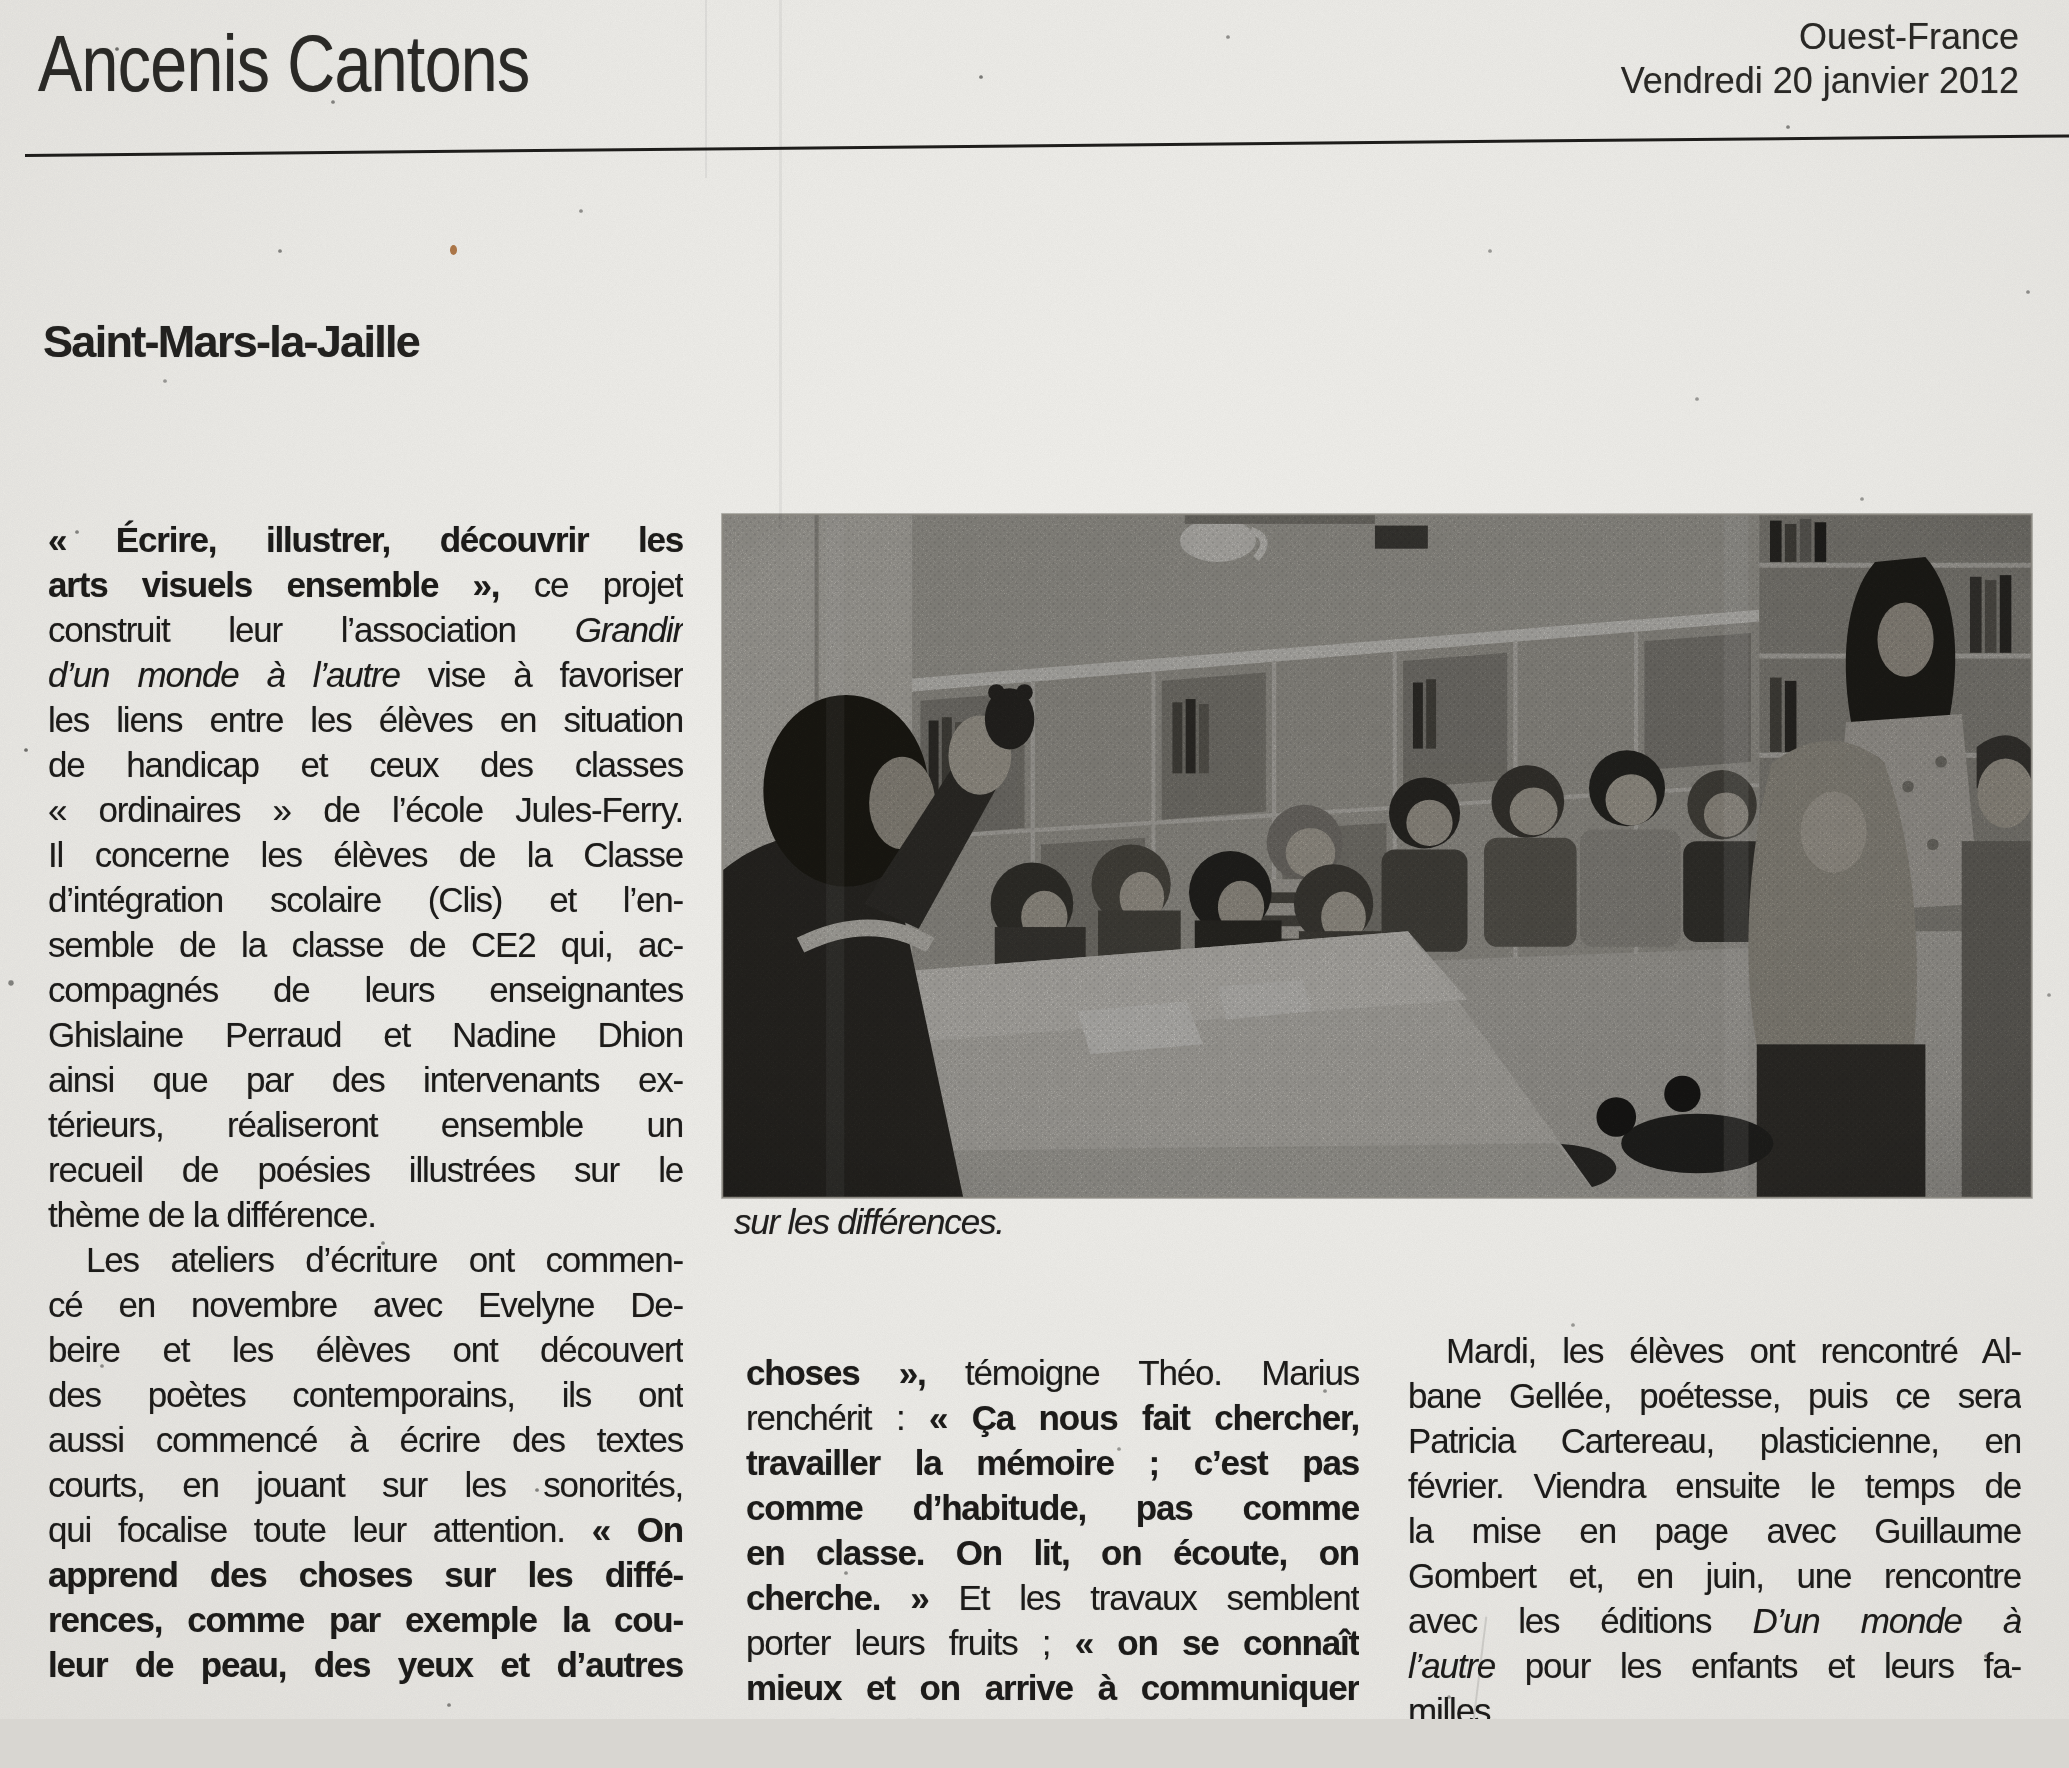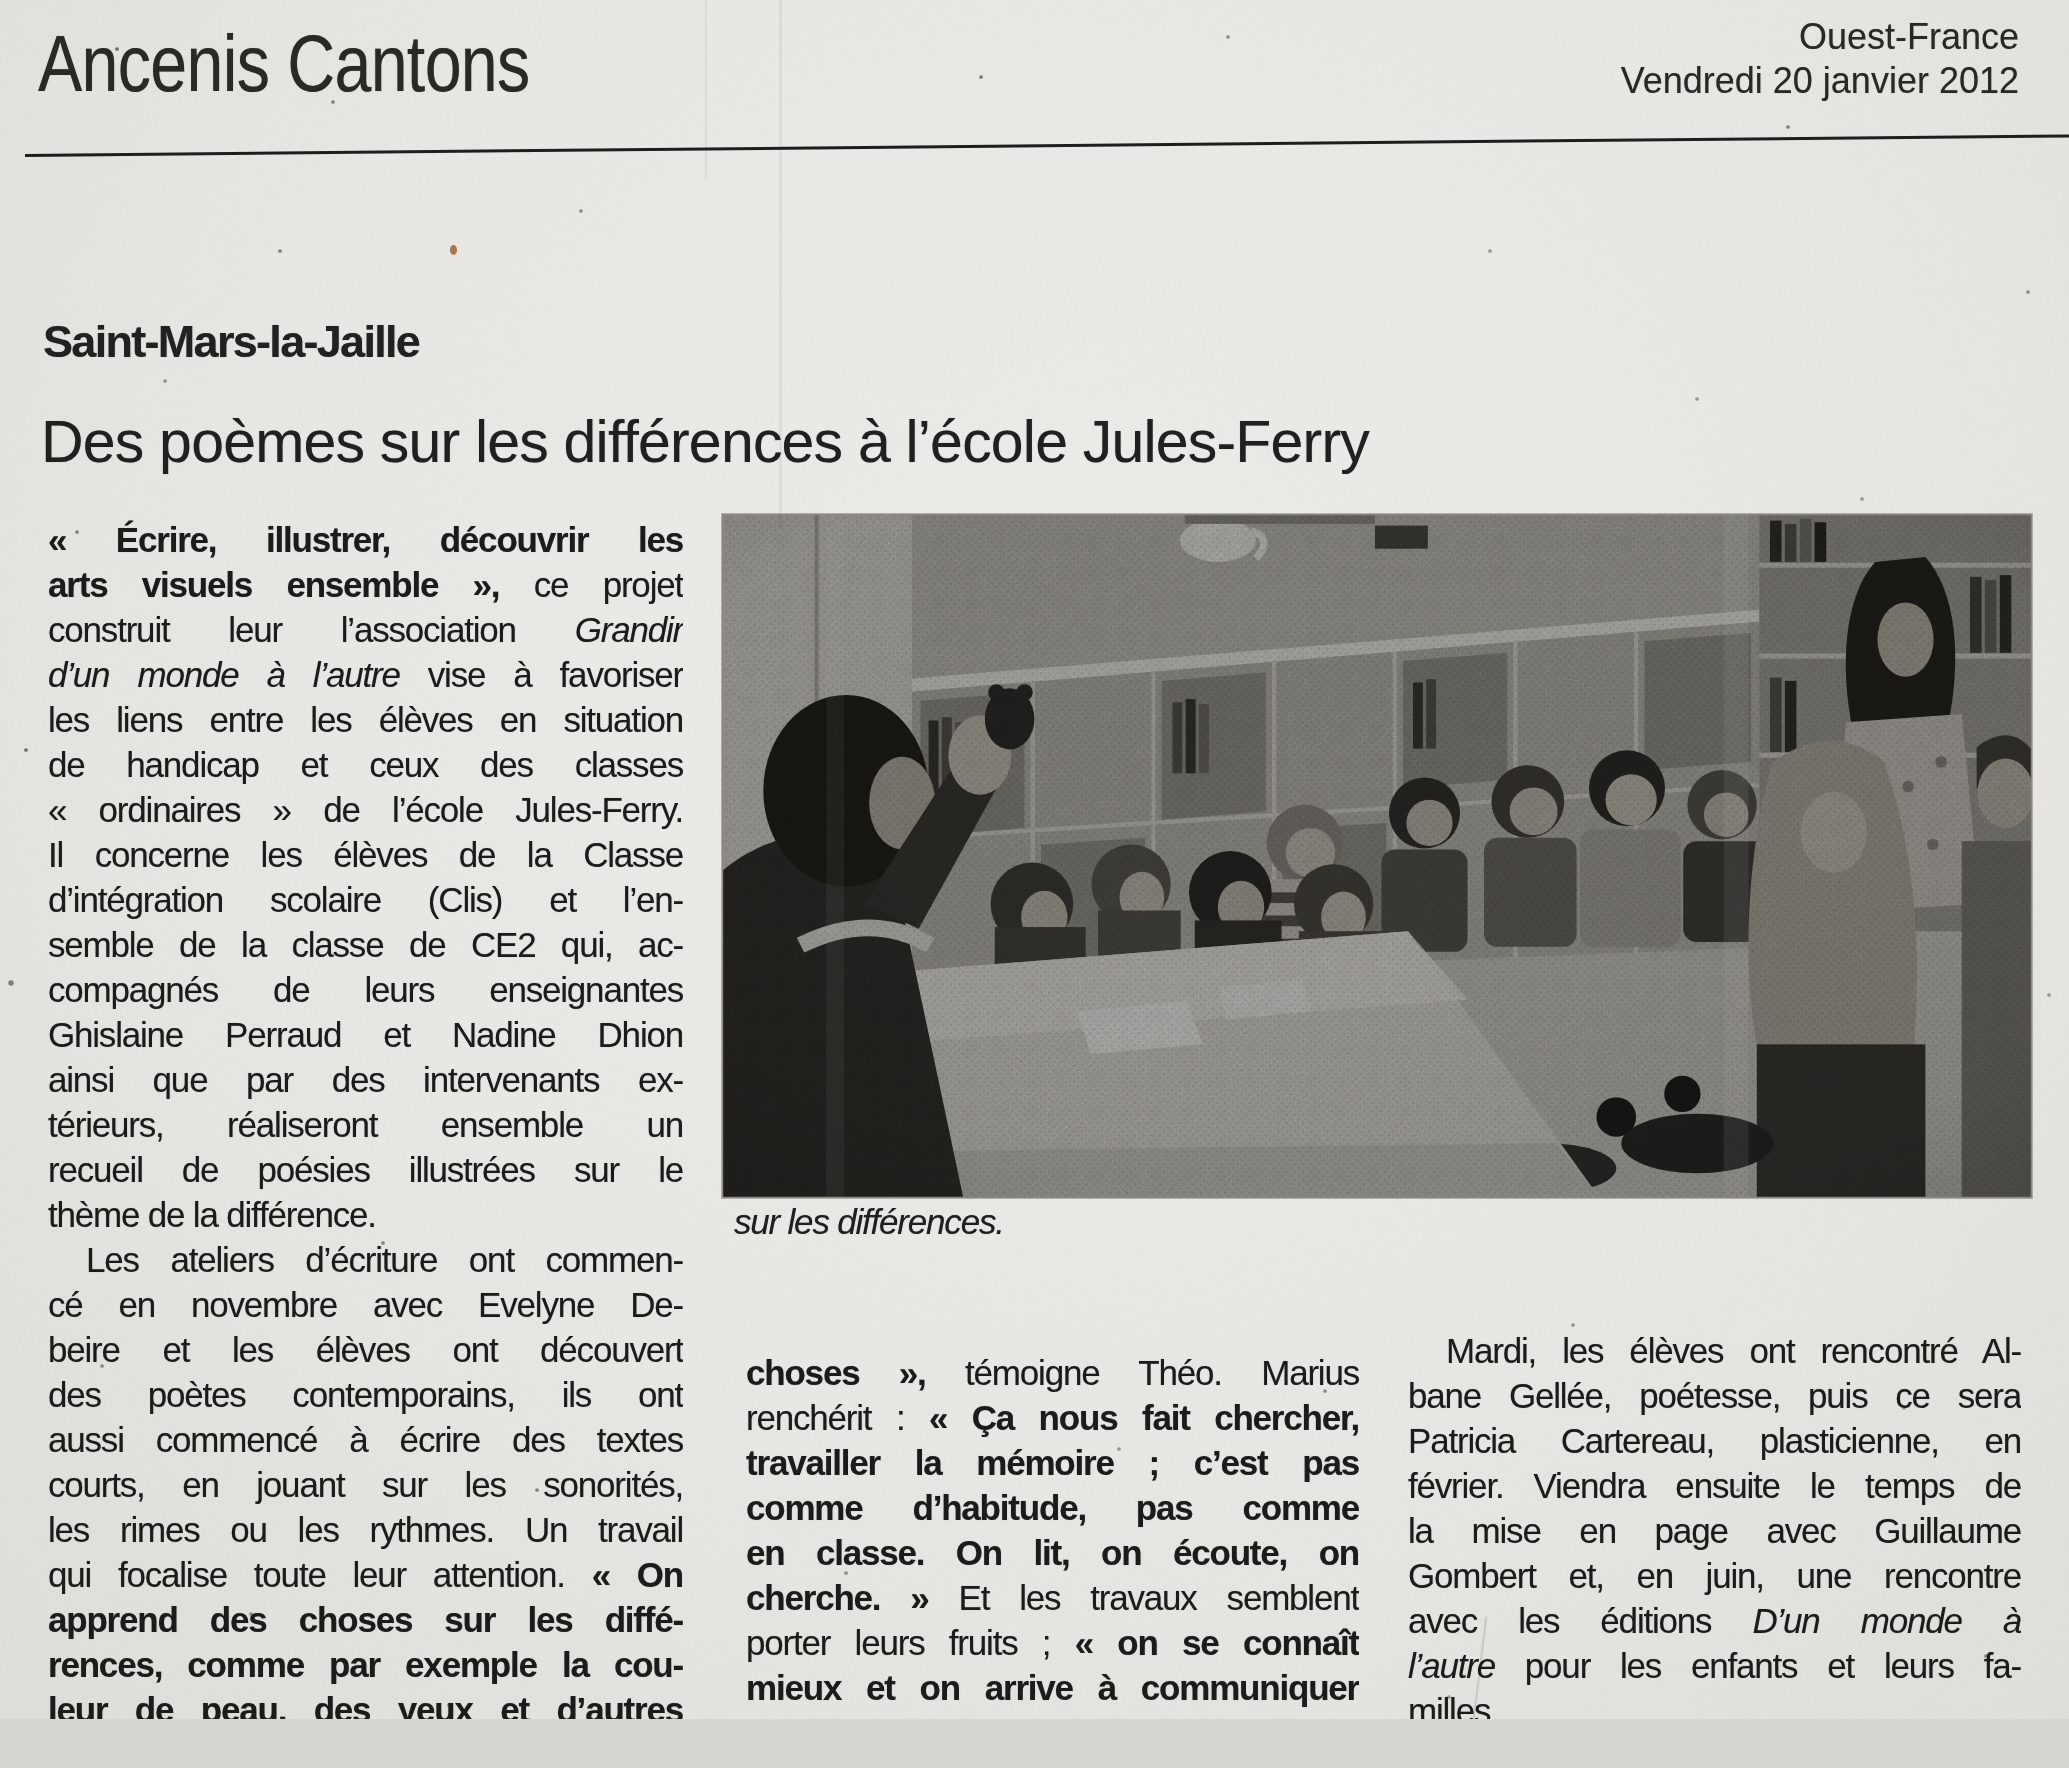--- a/index.html
+++ b/index.html
@@ -71,21 +71,20 @@
   <div class="masthead">Ancenis Cantons</div>
 
   <div class="paper-info">
     <div>Ouest-France</div>
     <div>Vendredi 20 janvier 2012</div>
   </div>
 
   <div class="rule"></div>
 
   <div class="section-heading">Saint-Mars-la-Jaille</div>
-  <div class="headline">Des poèmes sur les différences à l’école Jules-Ferry</div>
 
   <div class="column col1">
       <div class="line"><span class="s-b">« Écrire, illustrer, découvrir les</span></div>
       <div class="line"><span class="s-b">arts visuels ensemble »,</span><span class="s-n"> ce projet</span></div>
       <div class="line"><span class="s-n">construit leur l’association </span><span class="s-i">Grandir</span></div>
       <div class="line"><span class="s-i">d’un monde à l’autre</span><span class="s-n"> vise à favoriser</span></div>
       <div class="line"><span class="s-n">les liens entre les élèves en situation</span></div>
       <div class="line"><span class="s-n">de handicap et ceux des classes</span></div>
       <div class="line"><span class="s-n">« ordinaires » de l’école Jules-Ferry.</span></div>
       <div class="line"><span class="s-n">Il concerne les élèves de la Classe</span></div>
@@ -96,21 +95,20 @@
       <div class="line"><span class="s-n">ainsi que par des intervenants ex-</span></div>
       <div class="line"><span class="s-n">térieurs, réaliseront ensemble un</span></div>
       <div class="line"><span class="s-n">recueil de poésies illustrées sur le</span></div>
       <div class="line end"><span class="s-n">thème de la différence.</span></div>
       <div class="line ind"><span class="s-n">Les ateliers d’écriture ont commen-</span></div>
       <div class="line"><span class="s-n">cé en novembre avec Evelyne De-</span></div>
       <div class="line"><span class="s-n">beire et les élèves ont découvert</span></div>
       <div class="line"><span class="s-n">des poètes contemporains, ils ont</span></div>
       <div class="line"><span class="s-n">aussi commencé à écrire des textes</span></div>
       <div class="line"><span class="s-n">courts, en jouant sur les sonorités,</span></div>
-      <div class="line"><span class="s-n">les rimes ou les rythmes. Un travail</span></div>
       <div class="line"><span class="s-n">qui focalise toute leur attention. </span><span class="s-b">« On</span></div>
       <div class="line"><span class="s-b">apprend des choses sur les diffé-</span></div>
       <div class="line"><span class="s-b">rences, comme par exemple la cou-</span></div>
       <div class="line"><span class="s-b">leur de peau, des yeux et d’autres</span></div>
     </div>
 
   <div class="photo">
     <svg viewBox="0 0 1585 828" preserveAspectRatio="none">
       <defs>
         <pattern id="ht" width="7" height="7" patternUnits="userSpaceOnUse" patternTransform="rotate(45)">

